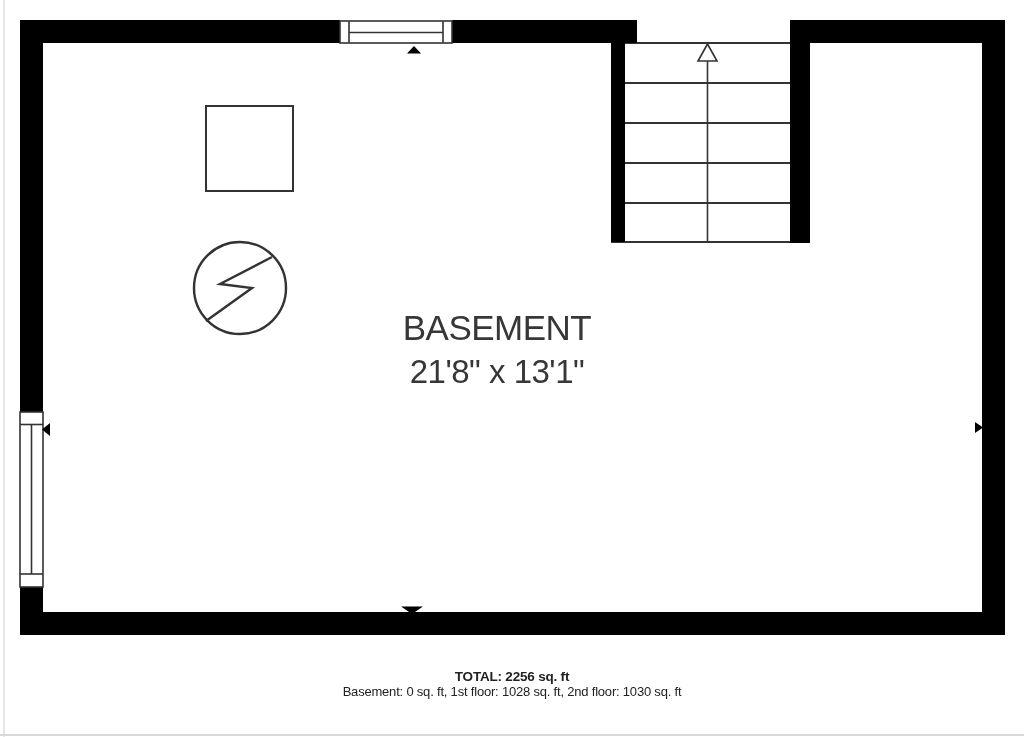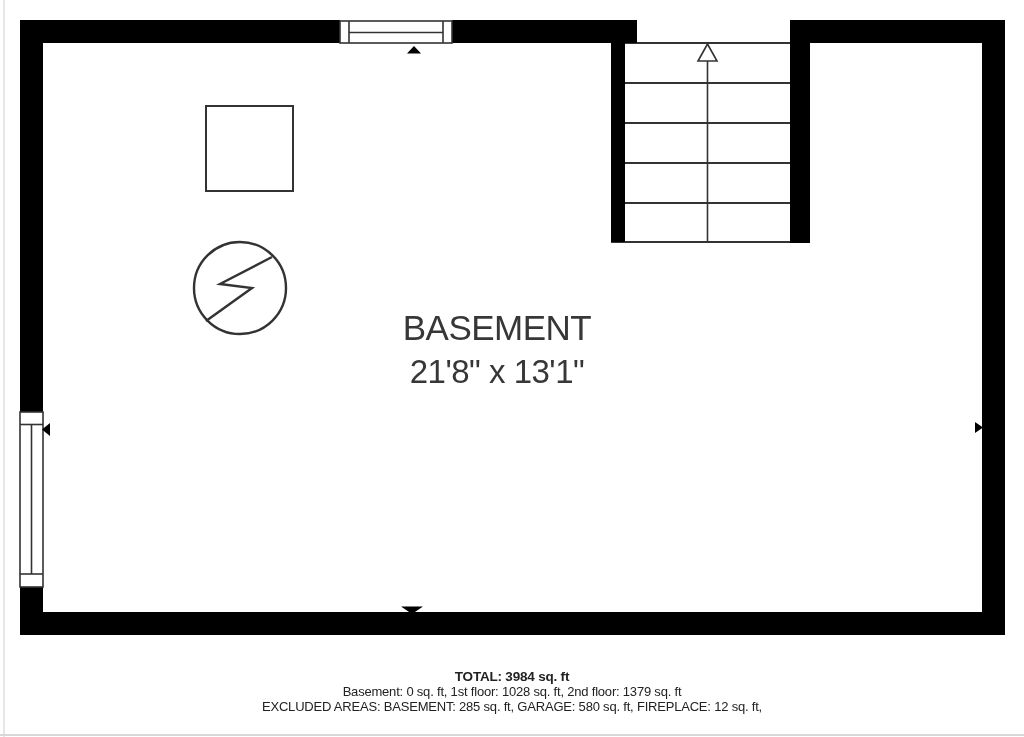--- a/index.html
+++ b/index.html
@@ -88,20 +88,19 @@
       <polygon points="401,606.5 423,606.5 412,614"></polygon>
       <polygon points="50,423 50,436 42,429.5"></polygon>
       <polygon points="975,422 975,433 983,427.5"></polygon>
     </g>
   </svg>
 
   <div class="room-label">BASEMENT</div>
   <div class="room-dims">21'8" x 13'1"</div>
 
   <div class="summary">
-    <div class="total">TOTAL: 3984 sq. ft</div>
-    <div>Basement: 0 sq. ft, 1st floor: 1028 sq. ft, 2nd floor: 1379 sq. ft</div>
-    <div>EXCLUDED AREAS: BASEMENT: 285 sq. ft, GARAGE: 580 sq. ft, FIREPLACE: 12 sq. ft,</div>
+    <div class="total">TOTAL: 2256 sq. ft</div>
+    <div>Basement: 0 sq. ft, 1st floor: 1028 sq. ft, 2nd floor: 1030 sq. ft</div>
   </div>
 
   <div class="edge-left"></div>
   <div class="edge-bottom"></div>
 </div>
 
 </body></html>

